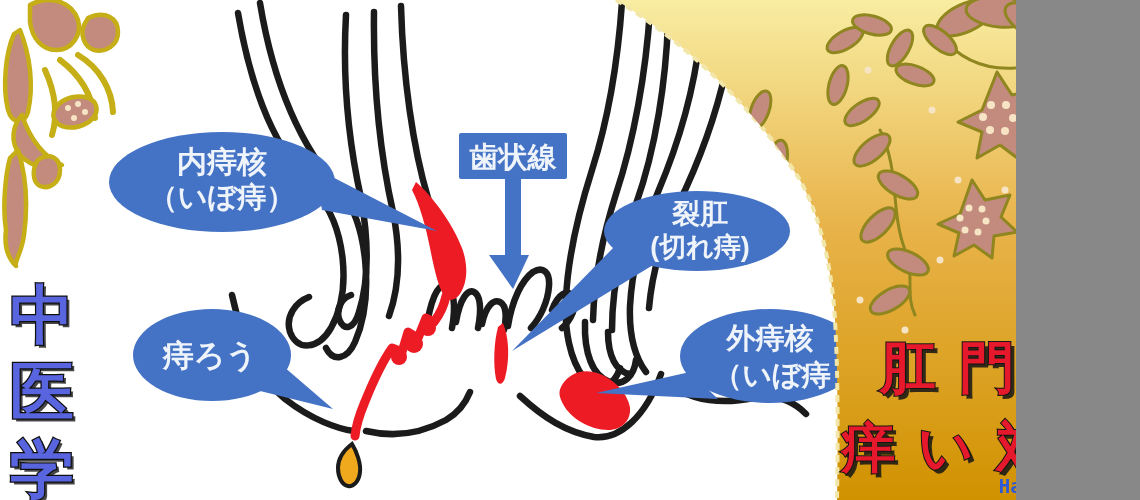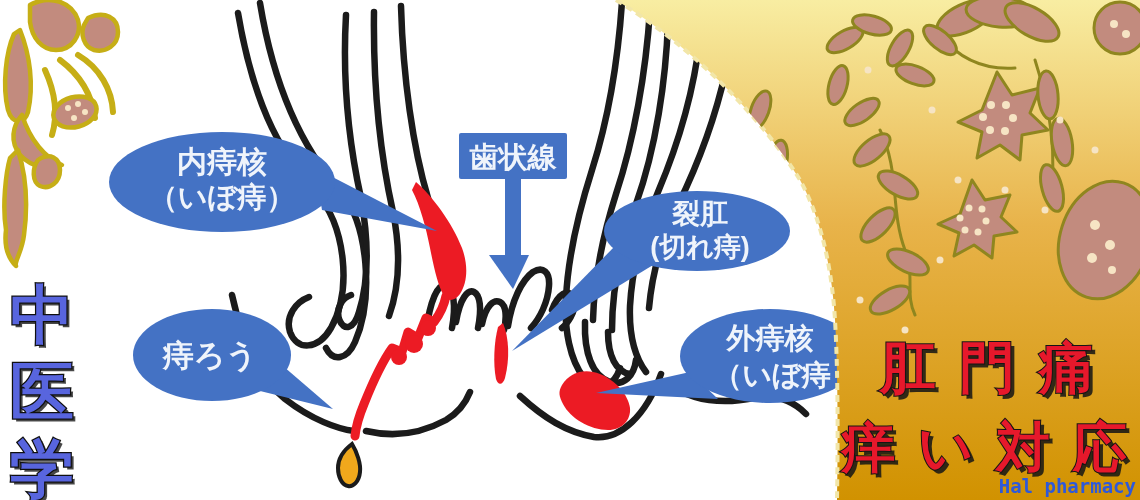--- a/index.html
+++ b/index.html
@@ -1,16 +1,16 @@
 <!DOCTYPE html>
 <html style="--c-bubble: #4472C4; --c-bubble_text: #EFF4FB; --c-lesion: #EC1B24; --c-droplet: #F0A81C; --c-ink: #1B1B1B; --c-gold_top: #F8EDA2; --c-gold_mid: #E8B34A; --c-gold_bottom: #D19200; --c-gold_rim: #F2E6A8; --c-title_red: #E6182B; --c-brand_blue: #2E59D9; --c-banner_blue: #5865DE; --c-ornament_gold: #C6AE16; --c-ornament_pink: #C28B7E; --c-floral_olive: #8F861F; --c-floral_cream: #F6E4C4;"><head>
 <meta charset="utf-8">
 <style>
   html,body{margin:0;padding:0;background:#888;}
-  .stage{position:relative;width:1140px;height:500px;overflow:hidden;background:#3b82f6;
+  .stage{position:relative;width:1016px;height:500px;overflow:hidden;background:#3b82f6;
          font-family:"Liberation Sans",sans-serif;}
   svg{position:absolute;left:0;top:0;display:block;}
 
   
   .ink{stroke:var(--c-ink);stroke-width:6.5;fill:none;stroke-linecap:round;stroke-linejoin:round;}
   .lesion{fill:var(--c-lesion);stroke:none;}
   .lesion-stroke{stroke:var(--c-lesion);stroke-width:9;fill:none;stroke-linecap:round;stroke-linejoin:round;}
   .droplet{fill:var(--c-droplet);stroke:var(--c-ink);stroke-width:4;}
 
   

